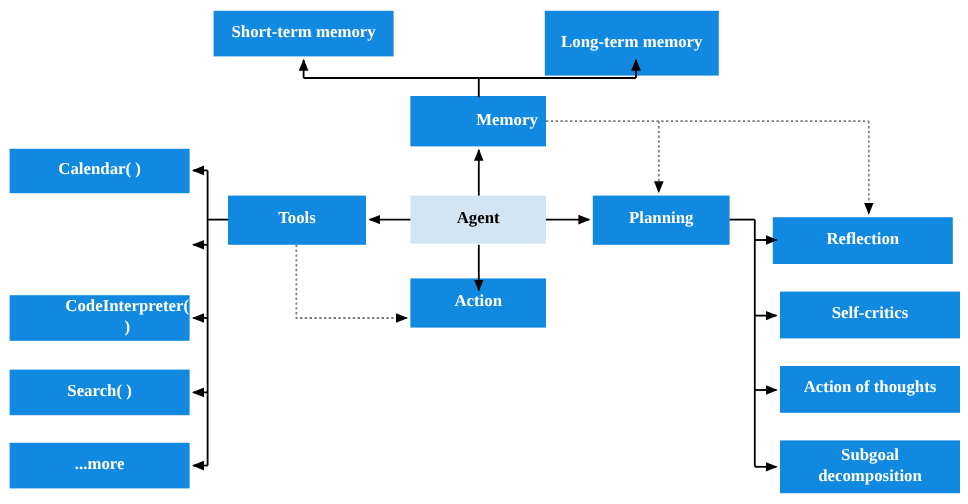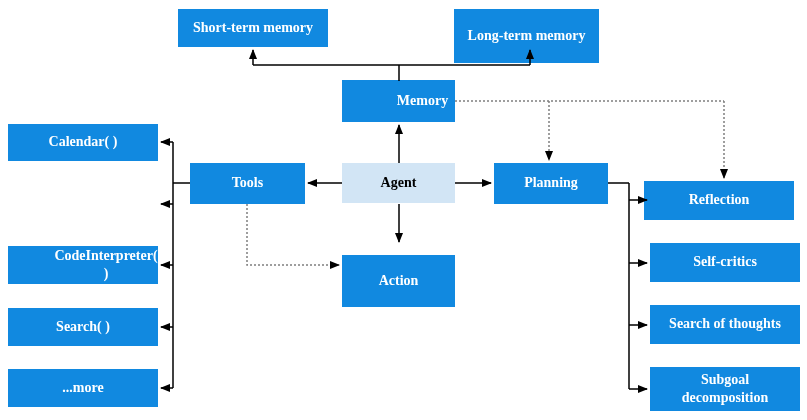--- a/index.html
+++ b/index.html
@@ -56,36 +56,36 @@
   <div class="node blue" style="left:454px; top:9px;  width:145px; height:54px;">Long-term memory</div>
 
   <div class="node blue" style="left:342px; top:80px; width:113px; height:42px;padding-left:48px;">Memory</div>
 
   <div class="node blue" style="left:190px; top:163px; width:115px; height:41px;">Tools</div>
 
   <div class="node blue" style="left:494px; top:163px; width:114px; height:41px;">Planning</div>
 
   <div class="node light" style="left:342px; top:163px; width:113px; height:40px;">Agent</div>
 
-  <div class="node blue" style="left:342px; top:255px; width:113px; height:52px;">Action</div>
+  <div class="node blue" style="left:342px; top:232px; width:113px; height:41px;">Action</div>
 
   <div class="node blue" style="left:8px; top:124px; width:150px; height:37px;">Calendar( )</div>
 
 
   <div class="node blue" style="left:8px; top:246px; width:150px; height:38px;padding-left:46px;">CodeInterpreter( )</div>
 
   <div class="node blue" style="left:8px; top:308px; width:150px; height:38px;">Search( )</div>
 
   <div class="node blue" style="left:8px; top:369px; width:150px; height:38px;">...more</div>
 
   <div class="node blue" style="left:644px; top:181px; width:150px; height:39px;">Reflection</div>
 
   <div class="node blue" style="left:650px; top:243px; width:150px; height:39px;">Self-critics</div>
 
-  <div class="node blue" style="left:650px; top:305px; width:150px; height:39px;">Search of thoughts</div>
+  <div class="node blue" style="left:650px; top:305px; width:150px; height:39px;">Action of thoughts</div>
 
   <div class="node blue wrap" style="left:650px; top:367px; width:150px; height:44px;">Subgoal decomposition</div>
 
   <svg class="edges" width="807" height="420" viewBox="0 0 807 420">
     <defs>
       <marker id="arr" markerUnits="userSpaceOnUse" markerWidth="11" markerHeight="10" refX="9" refY="4.5" orient="auto">
         <path d="M0,0.5 L10,4.5 L0,8.5 Z" fill="#000000"></path>
       </marker>
     </defs>
 

